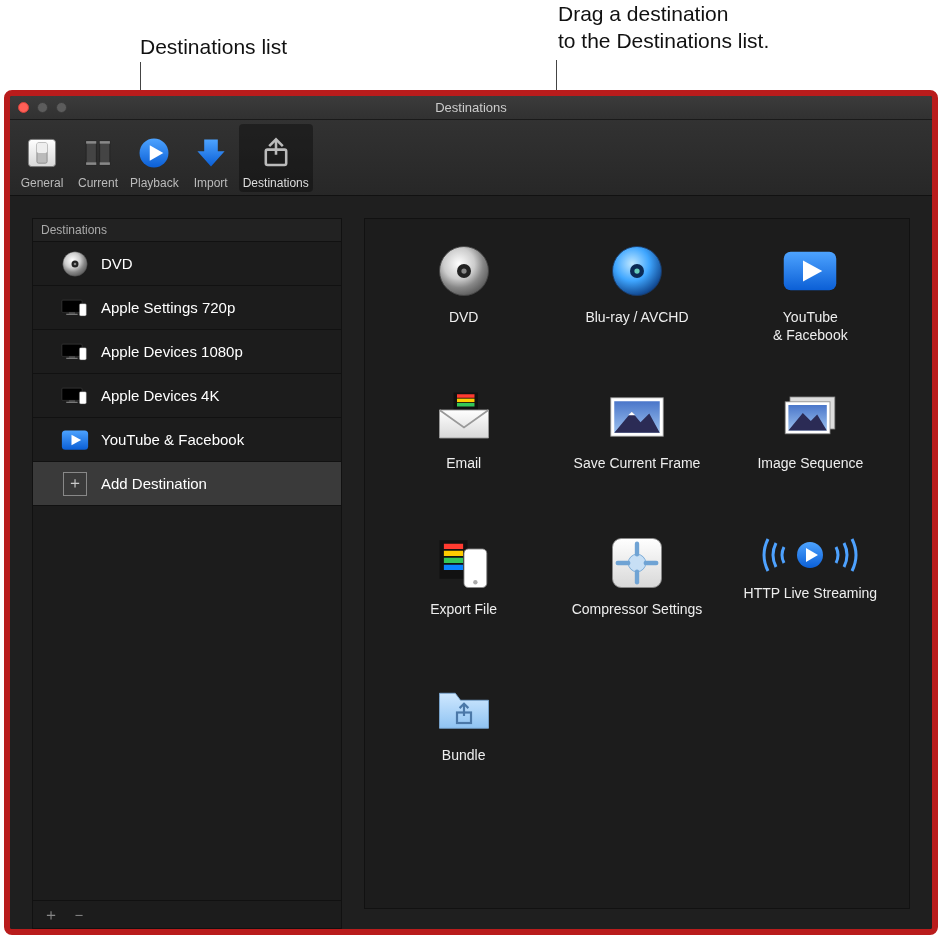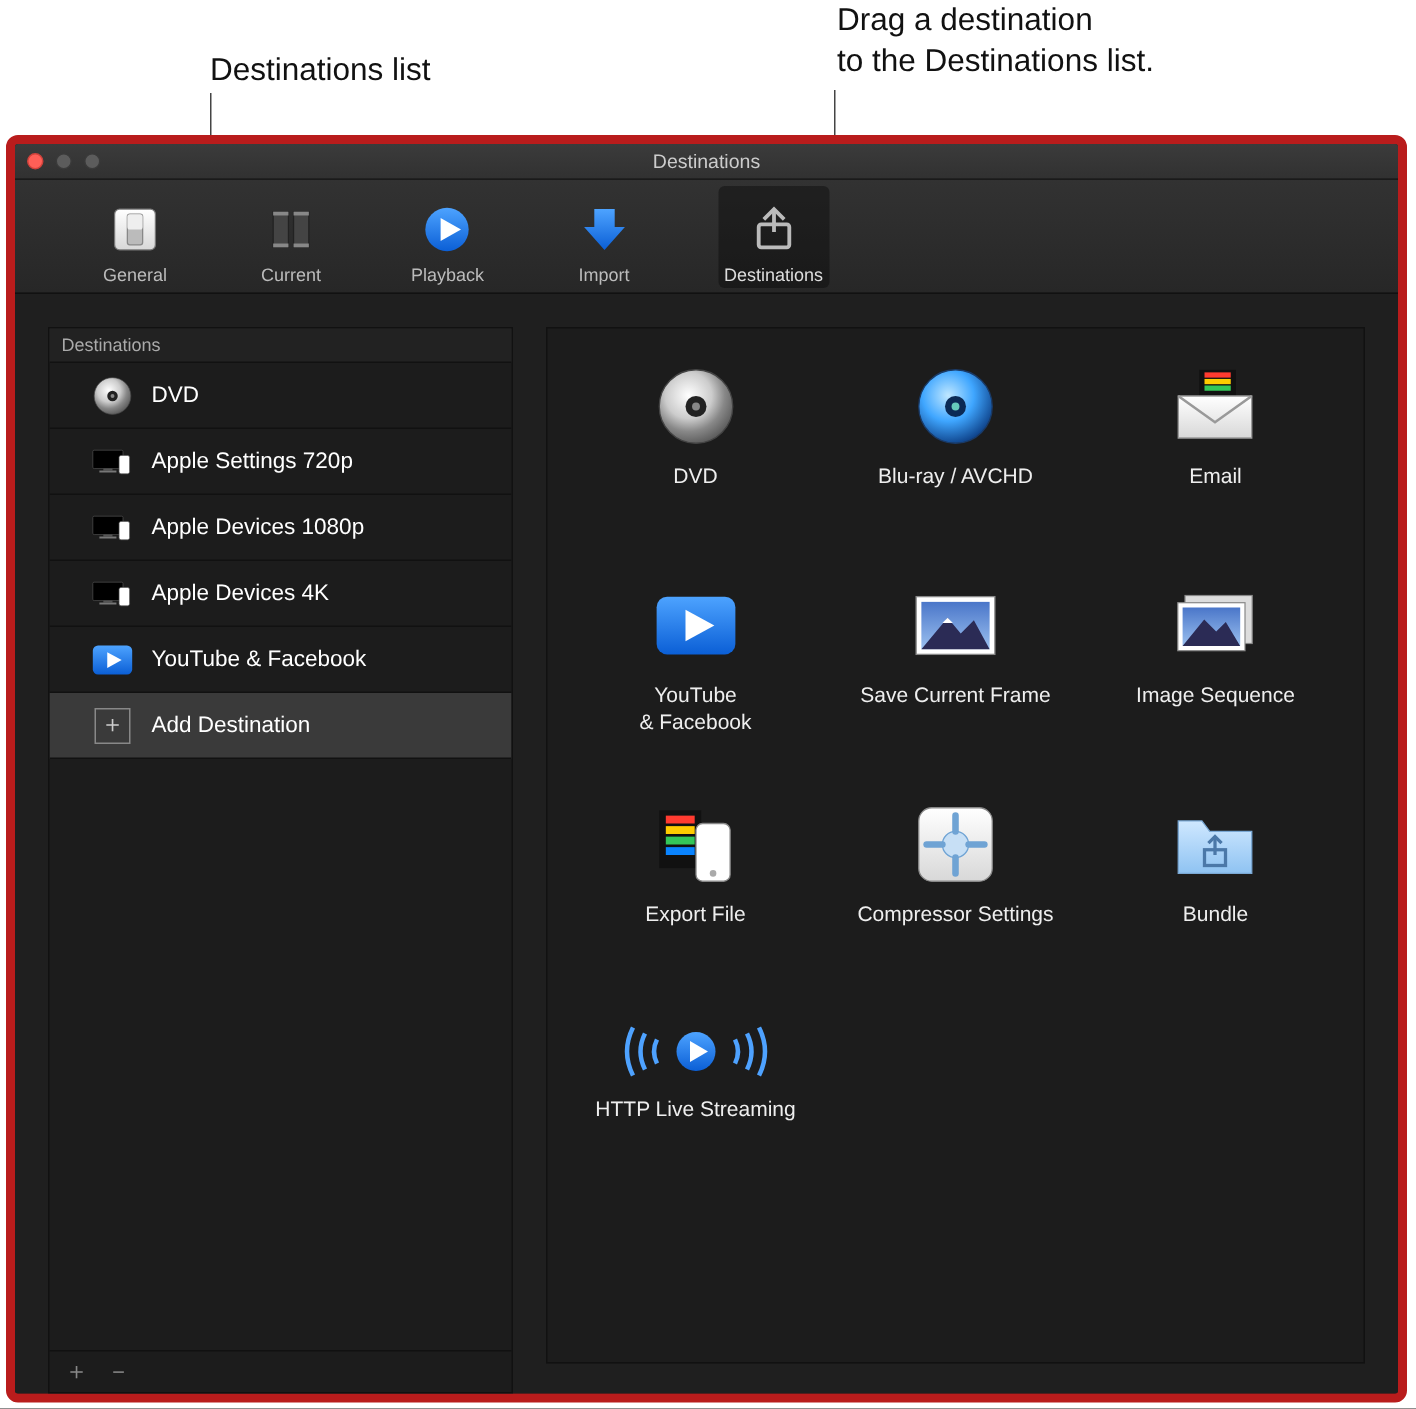--- a/index.html
+++ b/index.html
@@ -103,21 +103,20 @@
     display: flex;
     flex-direction: column;
     align-items: center;
     justify-content: flex-end;
     min-width: 56px;
     height: 68px;
     padding: 2px 4px;
     font-size: 12px;
     color: #bbb;
     border-radius: 4px;
-    margin-left: 48px;
   }
   .toolbar-item.selected {
     background: rgba(0,0,0,0.35);
     color: #ddd;
   }
   .toolbar-icon {
     width: 34px;
     height: 34px;
     margin-bottom: 6px;
     display:flex; align-items:center; justify-content:center;
@@ -550,41 +549,41 @@
                 <use href="#icon-disc-blue"></use>
               </svg>
             </div>
             <div class="grid-label">
               <div>Blu-ray / AVCHD</div>
             </div>
           </div>
           <div class="grid-item">
             <div class="grid-icon">
               <svg class="">
-                <use href="#icon-envelope"></use>
-              </svg>
-            </div>
-            <div class="grid-label">
-              <div>Email</div>
-            </div>
-          </div>
-          <div class="grid-item">
-            <div class="grid-icon">
-              <svg class="">
                 <use href="#icon-youtube"></use>
               </svg>
             </div>
             <div class="grid-label">
               <div>YouTube</div>
               <div>&amp; Facebook</div>
             </div>
           </div>
           <div class="grid-item">
             <div class="grid-icon">
               <svg class="">
+                <use href="#icon-envelope"></use>
+              </svg>
+            </div>
+            <div class="grid-label">
+              <div>Email</div>
+            </div>
+          </div>
+          <div class="grid-item">
+            <div class="grid-icon">
+              <svg class="">
                 <use href="#icon-picture"></use>
               </svg>
             </div>
             <div class="grid-label">
               <div>Save Current Frame</div>
             </div>
           </div>
           <div class="grid-item">
             <div class="grid-icon">
               <svg class="">
@@ -609,36 +608,36 @@
             <div class="grid-icon">
               <svg class="">
                 <use href="#icon-compressor"></use>
               </svg>
             </div>
             <div class="grid-label">
               <div>Compressor Settings</div>
             </div>
           </div>
           <div class="grid-item">
+            <div class="grid-icon" style="width:96px;height:40px;">
+              <svg class="">
+                <use href="#icon-http"></use>
+              </svg>
+            </div>
+            <div class="grid-label">
+              <div>HTTP Live Streaming</div>
+            </div>
+          </div>
+          <div class="grid-item">
             <div class="grid-icon">
               <svg class="">
                 <use href="#icon-folder"></use>
               </svg>
             </div>
             <div class="grid-label">
               <div>Bundle</div>
-            </div>
-          </div>
-          <div class="grid-item">
-            <div class="grid-icon" style="width:96px;height:40px;">
-              <svg class="">
-                <use href="#icon-http"></use>
-              </svg>
-            </div>
-            <div class="grid-label">
-              <div>HTTP Live Streaming</div>
             </div>
           </div>
         </div>
     </div>
 
   </div>
 </div>
 
 </body></html>

